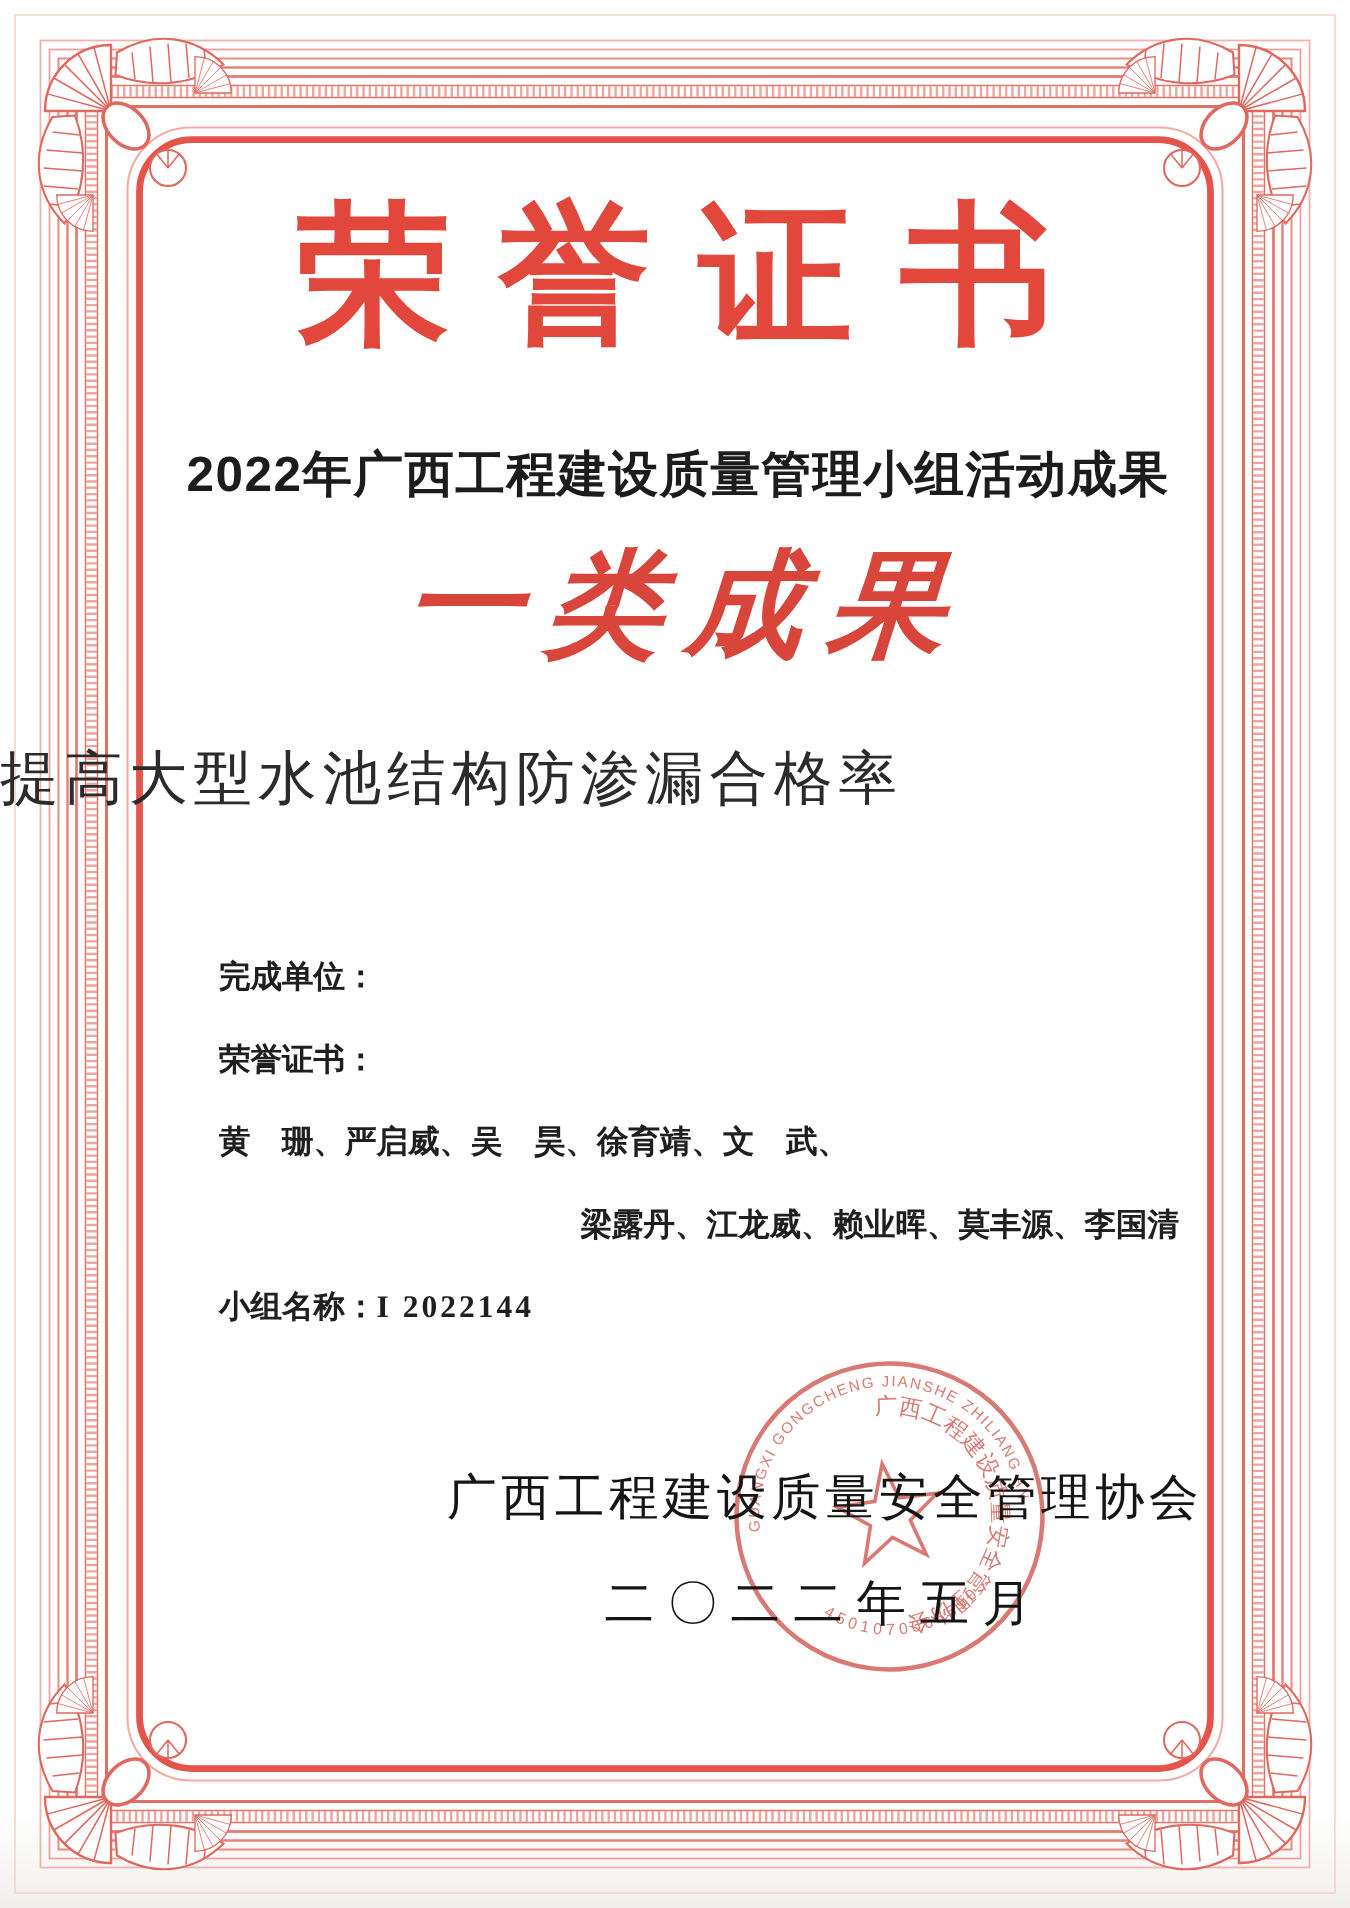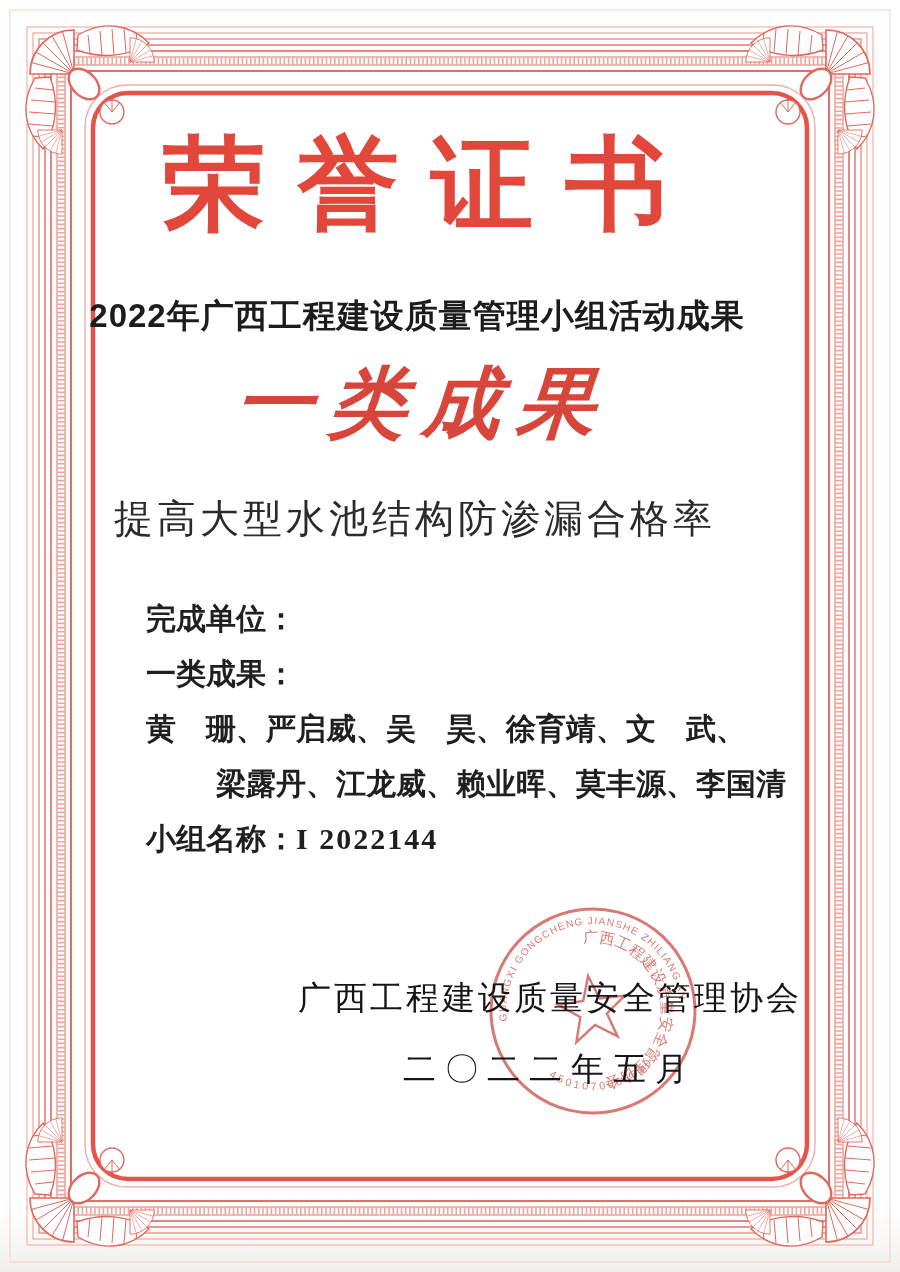--- a/index.html
+++ b/index.html
@@ -3,21 +3,21 @@
 <meta charset="utf-8">
 <style>
   html,body{margin:0;padding:0;background:#ffffff;}
   .page{
     position:relative;width:900px;height:1272px;overflow:hidden;
     background:linear-gradient(180deg,#ffffff 0%,#ffffff 95%,#f0efec 100%);
     font-family:"Liberation Serif","DejaVu Serif",serif;
   }
   .border-svg,.seal-svg{position:absolute;left:0;top:0;}
   .border-svg{width:900px;height:1272px;z-index:1;}
-  .content{position:absolute;left:0;top:0;width:830px;height:1272px;z-index:3;}
+  .content{position:absolute;left:0;top:0;width:900px;height:1272px;z-index:3;}
 
   .cert-title{
     position:absolute;top:126px;left:0;width:100%;
     text-align:center;font-size:102px;line-height:1.15;font-weight:700;
     color:#e2473c;letter-spacing:32px;text-indent:32px;
     font-family:"Liberation Serif","DejaVu Serif",serif;
   }
   .cert-subtitle{
     position:absolute;top:294px;left:2px;width:100%;
     text-align:center;font-size:33px;font-weight:700;color:#1c1c1c;
@@ -25,26 +25,26 @@
     font-family:"Liberation Sans","DejaVu Sans",sans-serif;
   }
   .cert-award{
     position:absolute;top:352px;left:0;width:100%;
     text-align:center;font-size:78px;font-weight:700;font-style:italic;
     color:#d8453b;letter-spacing:16px;text-indent:16px;
     transform:skewX(-4deg);
   }
   .cert-project{
     position:absolute;top:492px;left:0;width:100%;
-    text-align:center;font-size:39px;font-weight:500;color:#2b2b2b;
+    text-align:left;font-size:39px;font-weight:500;color:#2b2b2b;
     letter-spacing:4px;
   }
   .fields{
-    position:absolute;top:604px;left:146px;width:640px;
-    font-size:30px;font-weight:700;color:#1f1f1f;line-height:30px;
+    position:absolute;top:636px;left:146px;width:640px;
+    font-size:21px;font-weight:700;color:#1f1f1f;line-height:30px;
   }
   .field-row{display:flex;margin-bottom:25px;}
   .field-label{white-space:nowrap;flex:0 0 auto;}
   .field-value{flex:1 1 auto;}
   .member-line2{display:block;margin-top:25px;text-align:right;}
   .code-value{font-family:"Liberation Serif","DejaVu Serif",serif;letter-spacing:2px;}
 
   .issuer-block{position:absolute;top:976px;left:180px;width:740px;text-align:center;}
   .issuer-name{
     font-size:33px;color:#151515;letter-spacing:3px;font-weight:500;
@@ -145,21 +145,21 @@
     <div class="cert-title">荣誉证书</div>
     <div class="cert-subtitle">2022年广西工程建设质量管理小组活动成果</div>
     <div class="cert-award">一类成果</div>
     <div class="cert-project">提高大型水池结构防渗漏合格率</div>
 
     <div class="fields">
       <div class="field-row">
         <span class="field-label">完成单位：</span>
       </div>
       <div class="field-row">
-        <span class="field-label">一类成果：</span>
+        <span class="field-label">荣誉证书：</span>
       </div>
       <div class="field-row">
         <span class="field-value">
           <span>黄　珊、严启威、吴　昊、徐育靖、文　武、</span>
           <span class="member-line2">梁露丹、江龙威、赖业晖、莫丰源、李国清</span>
         </span>
       </div>
       <div class="field-row">
         <span class="field-label">小组名称：</span>
         <span class="field-value code-value">I 2022144</span>

